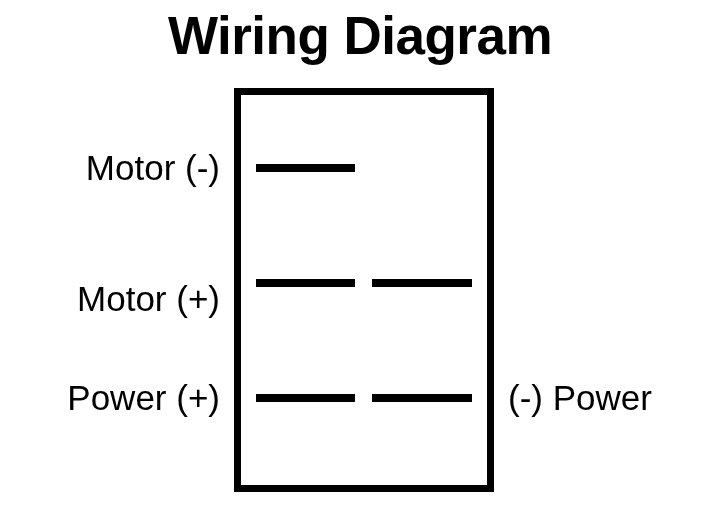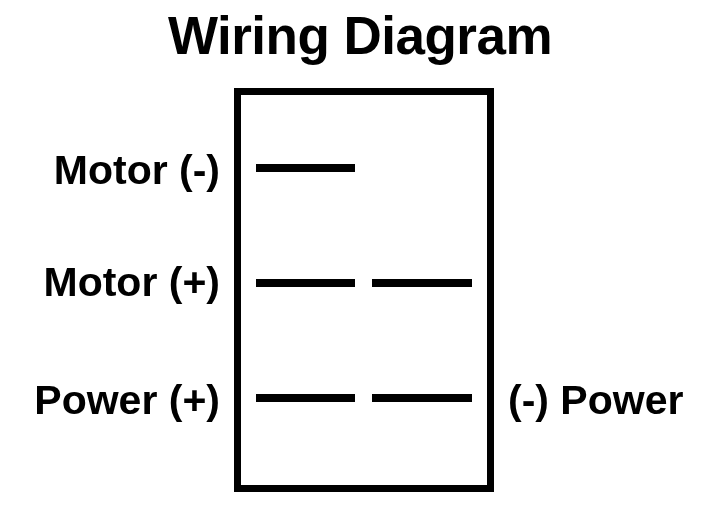--- a/index.html
+++ b/index.html
@@ -63,36 +63,36 @@
     top: 0;
     height: 8px;
     background: #000000;
   }
   .terminal-bar.col-left  { left: 256px; width: 99px; }
   .terminal-bar.col-right { left: 372px; width: 100px; }
 
   
   .side-label {
     position: absolute;
-    font-size: 41px;
-    font-weight: bold;
+    font-size: 35px;
+    font-weight: normal;
     line-height: 1;
     color: #000000;
     white-space: nowrap;
   }
   .side-label.left {
     right: 500px;        
     text-align: right;
   }
   .side-label.right {
     left: 508px;
     text-align: left;
   }
   .side-label.y-1 { top: 150px; }
-  .side-label.y-2 { top: 262px; }
+  .side-label.y-2 { top: 281px; }
   .side-label.y-3 { top: 380px; text-align: center; }
 </style>
 </head>
 <body>
 
 <div id="canvas">
 
   <div class="diagram-title">Wiring Diagram</div>
 
   <div class="switch-body"></div>

